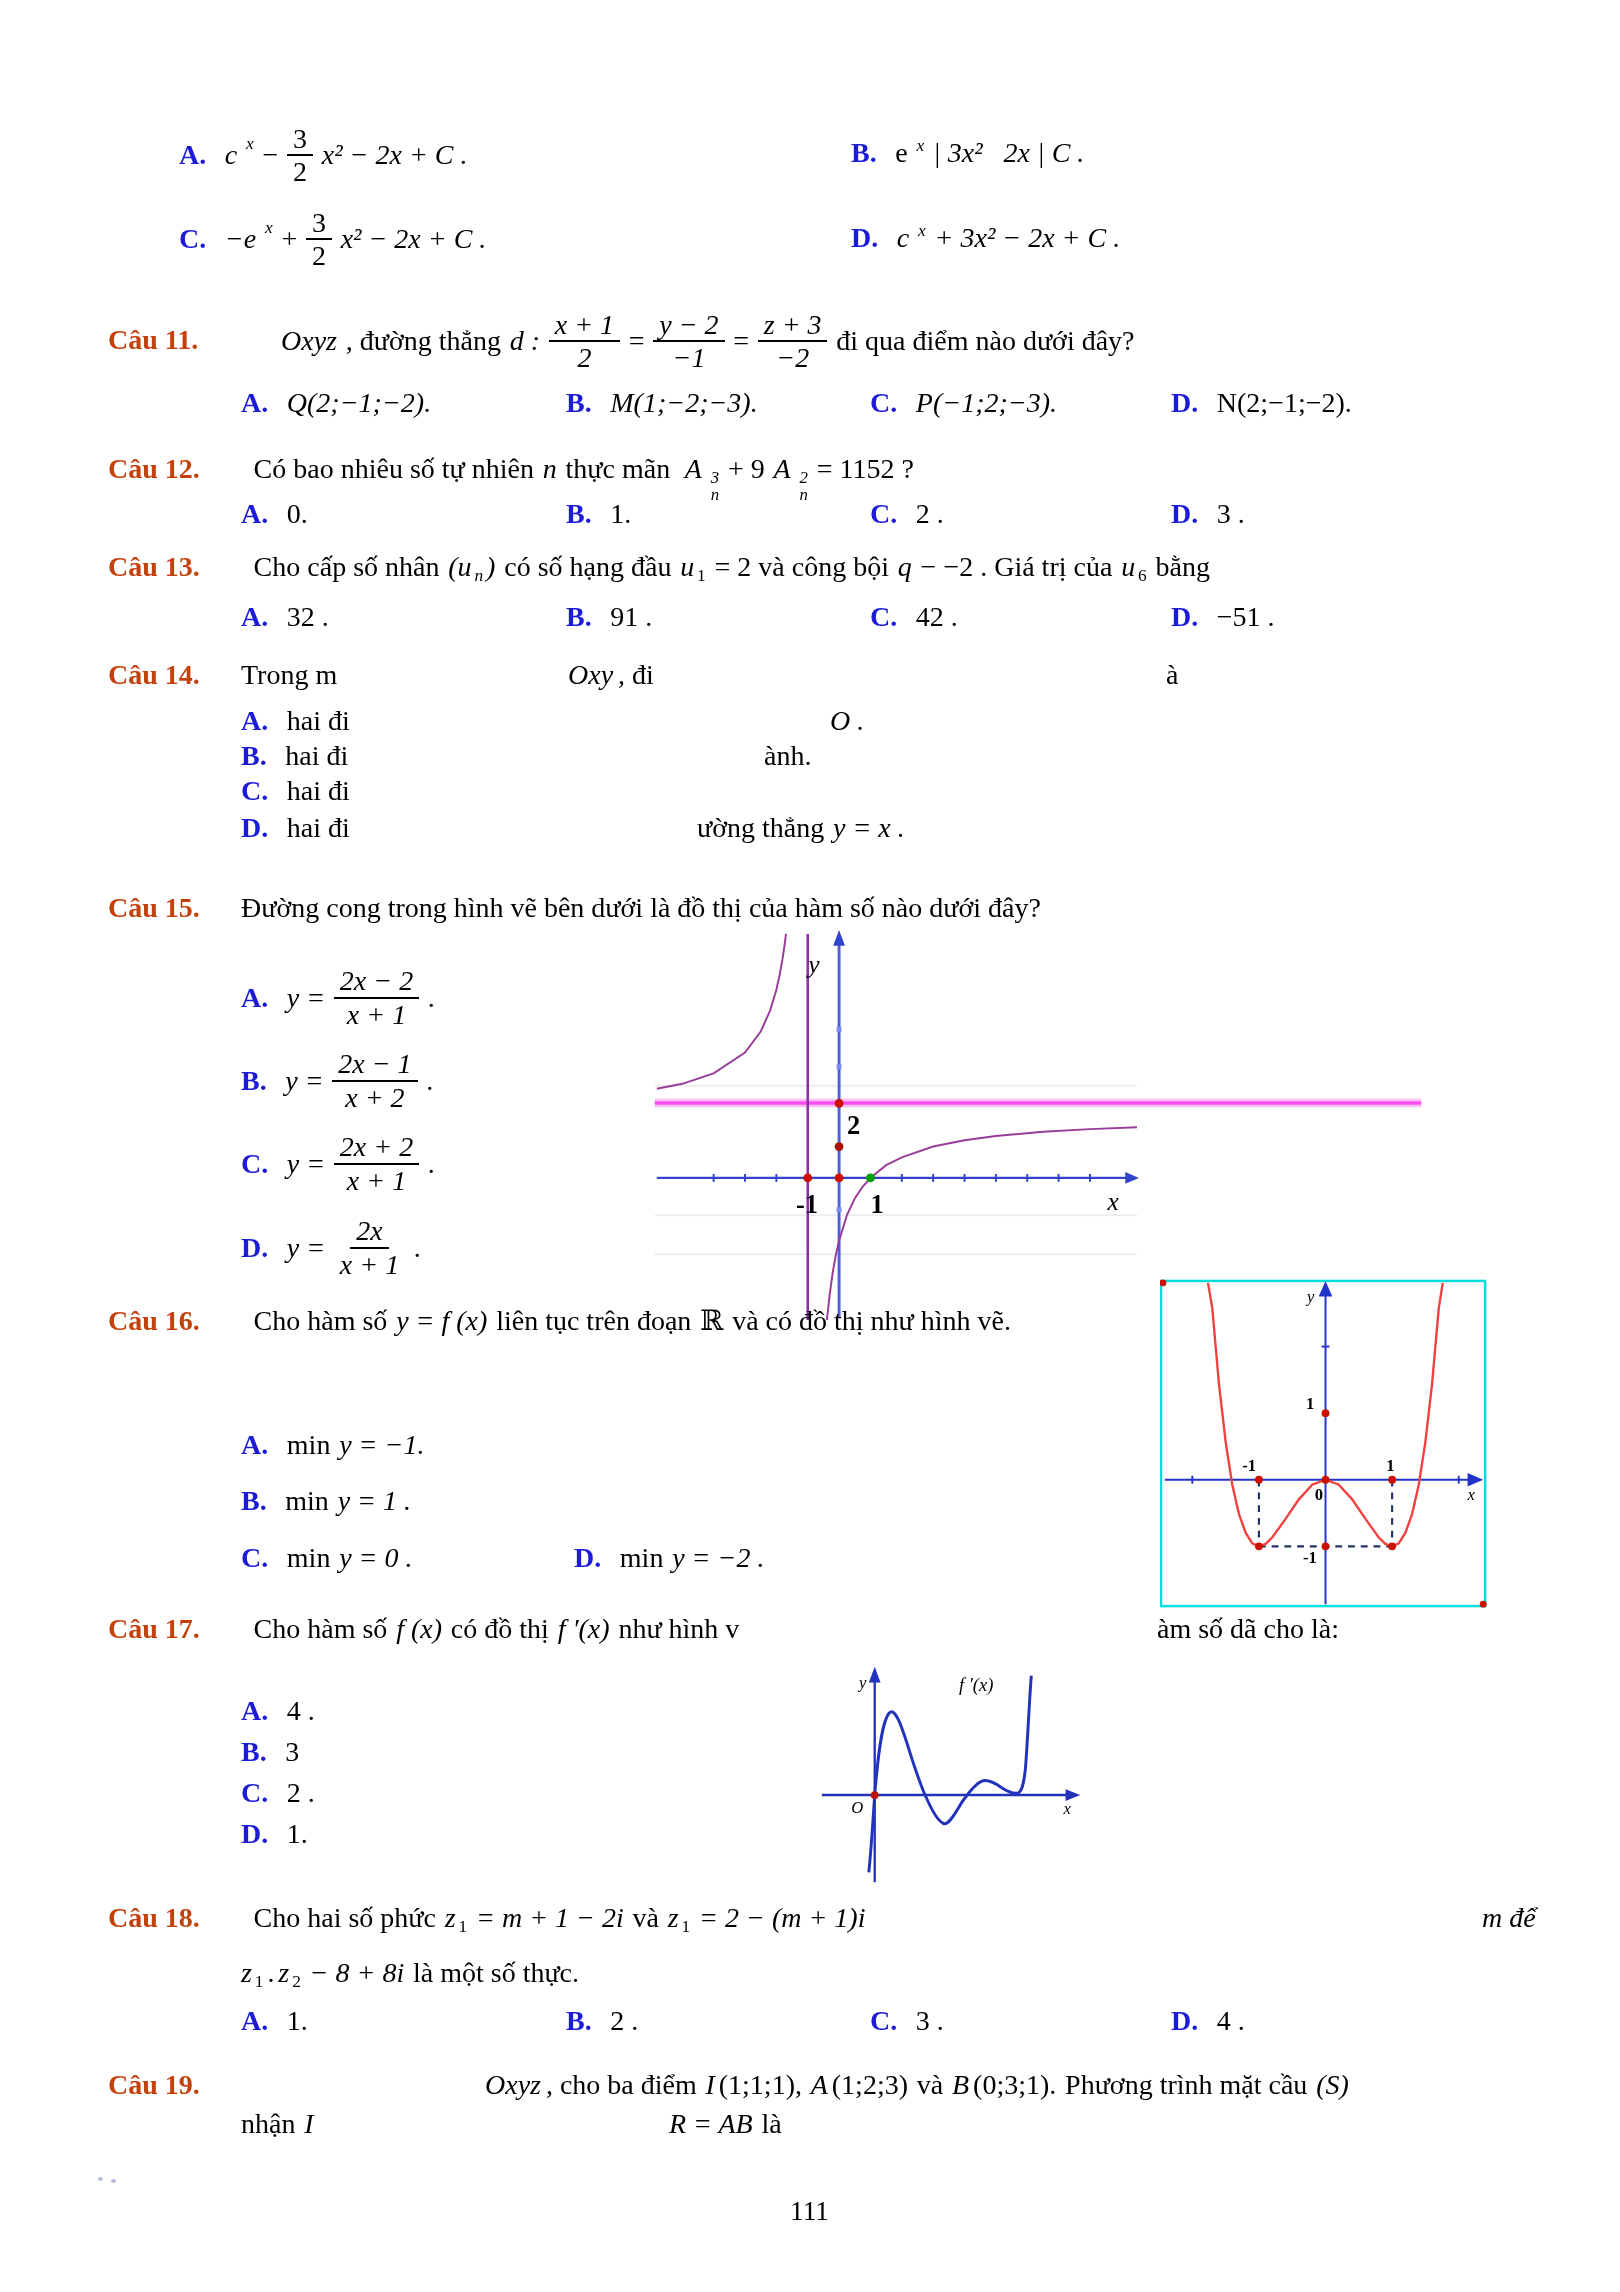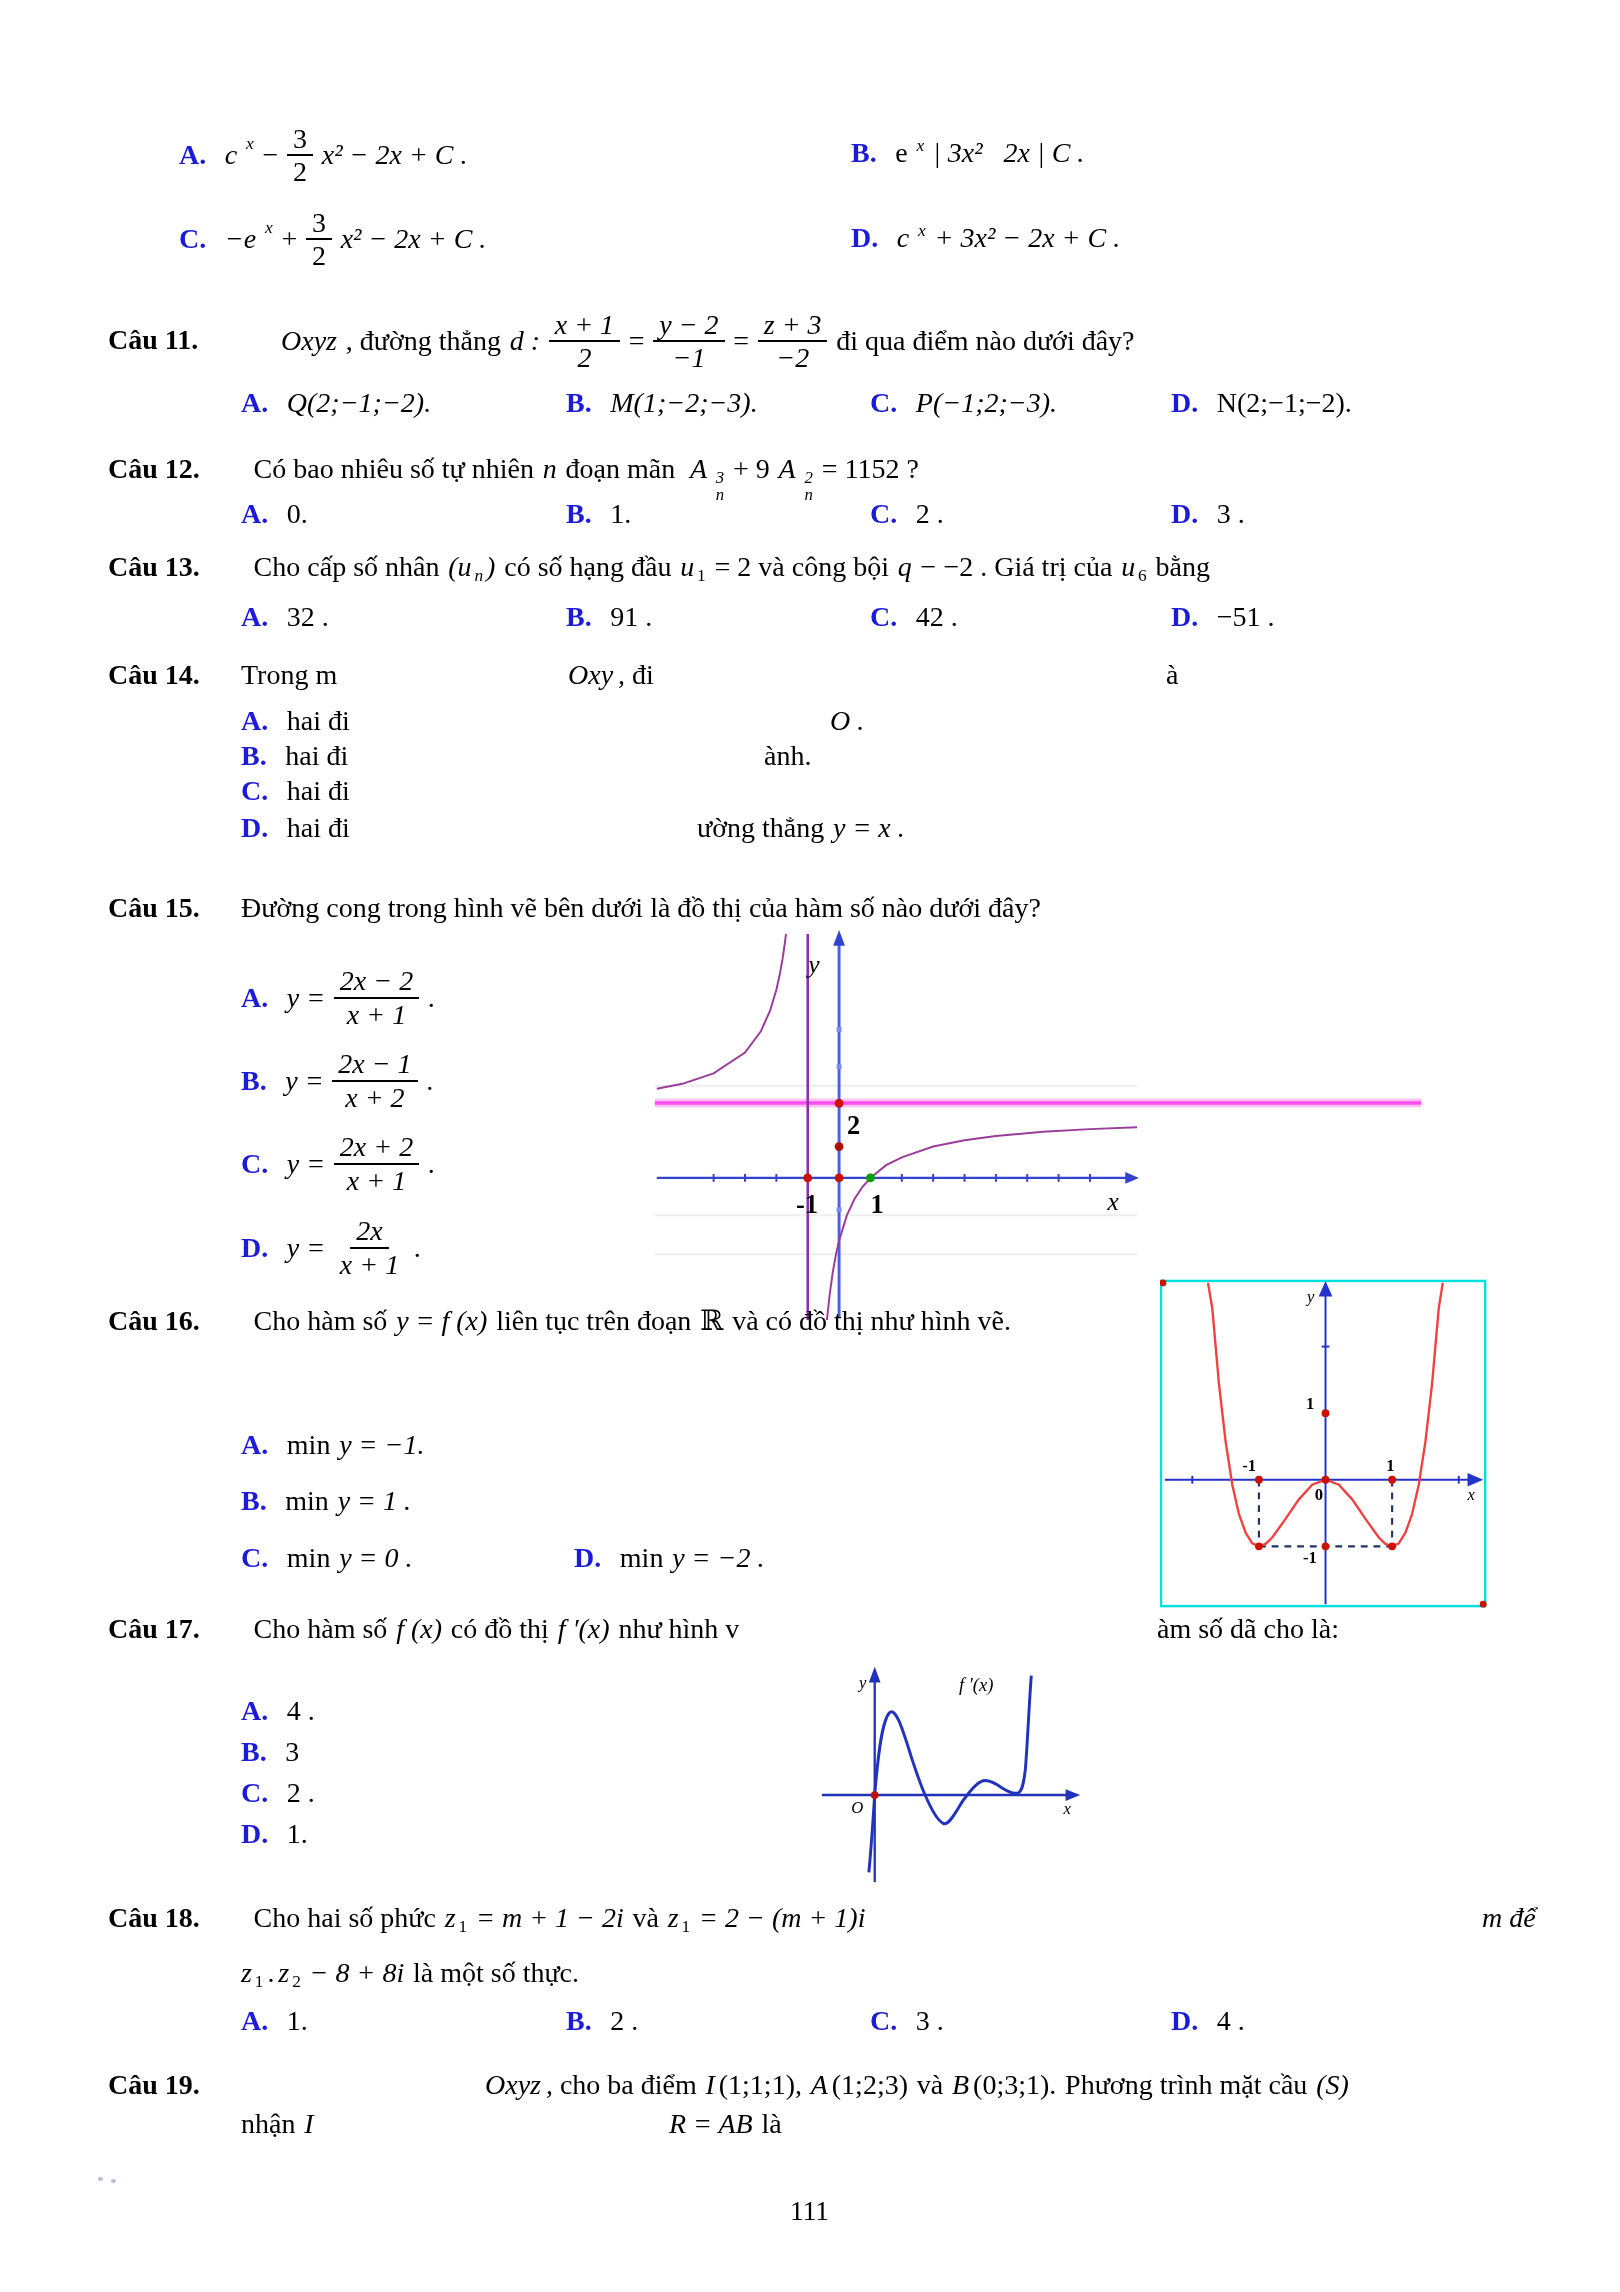--- a/index.html
+++ b/index.html
@@ -1,19 +1,19 @@
 <!DOCTYPE html>
 <html><head>
 <meta charset="utf-8">
 <style>
   html,body{margin:0;padding:0;background:#fff;}
   .page{position:relative;width:1620px;height:2293px;background:#ffffff;
         font-family:"Liberation Serif","DejaVu Serif",serif;font-size:28px;color:#000;overflow:hidden;}
   .abs{position:absolute;}
-  .lab{color:#000000;font-weight:bold;white-space:nowrap;}
+  .lab{color:#c2410c;font-weight:bold;white-space:nowrap;}
   .ol{color:#1b1bd8;font-weight:bold;margin-right:9.8px;white-space:nowrap;}
   .it{font-style:italic;}
   .rowb{display:flex;align-items:baseline;gap:8.8px;white-space:nowrap;}
   .rowc{display:flex;align-items:center;gap:8.8px;white-space:nowrap;}
   .sup{font-size:0.62em;transform:translateY(-0.62em);display:inline-block;}
   .sb{font-size:0.62em;transform:translateY(0.30em);display:inline-block;}
   .stk{display:inline-flex;flex-direction:column;align-items:flex-start;font-size:0.60em;line-height:1.0;transform:translateY(0.28em);font-style:italic;}
   .frac{display:inline-flex;flex-direction:column;align-items:center;line-height:1.12;text-align:center;}
   .frac .num{border-bottom:2px solid #000;padding:0 5.9px;}
   .frac .den{padding:0 5.9px;}
@@ -99,21 +99,21 @@
     </div>
   <div class="abs rowb" style="left:1171px;top:387px">
       <span class="ol">D.</span>
       <span>N(2;−1;−2).</span>
     </div>
 
   <div class="abs rowb" style="left:108px;top:453px">
     <span class="lab" style="margin-right:45px">Câu 12.</span>
     <span>Có bao nhiêu số tự nhiên</span>
     <span class="it">n</span>
-    <span>đoạn mãn</span>
+    <span>thực mãn</span>
     <span class="it" style="margin-left:5.9px">A</span>
     <span class="stk">
         <span>3</span>
         <span>n</span>
       </span>
     <span>+ 9</span>
     <span class="it">A</span>
     <span class="stk">
         <span>2</span>
         <span>n</span>

